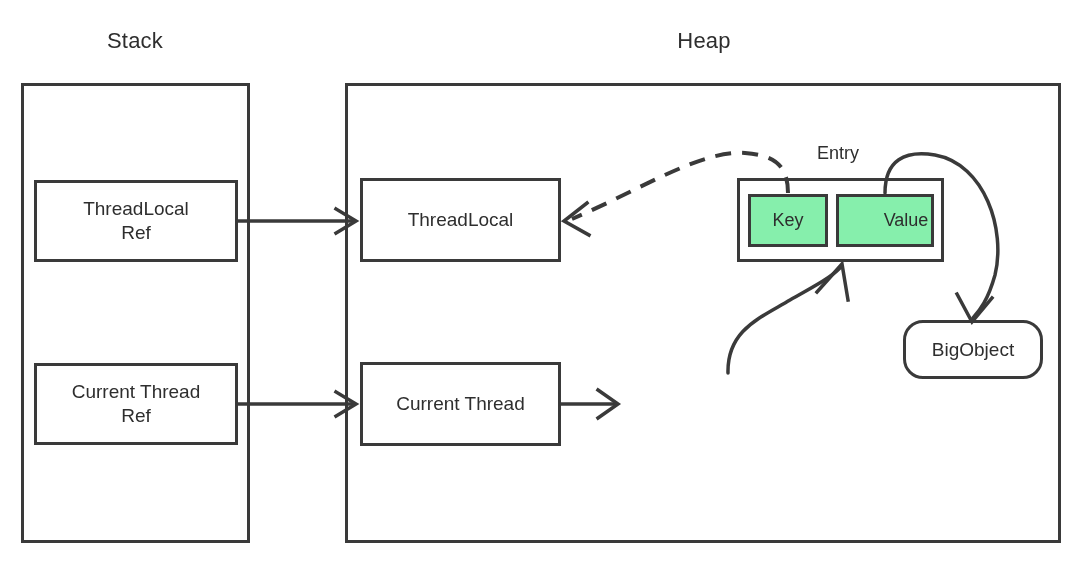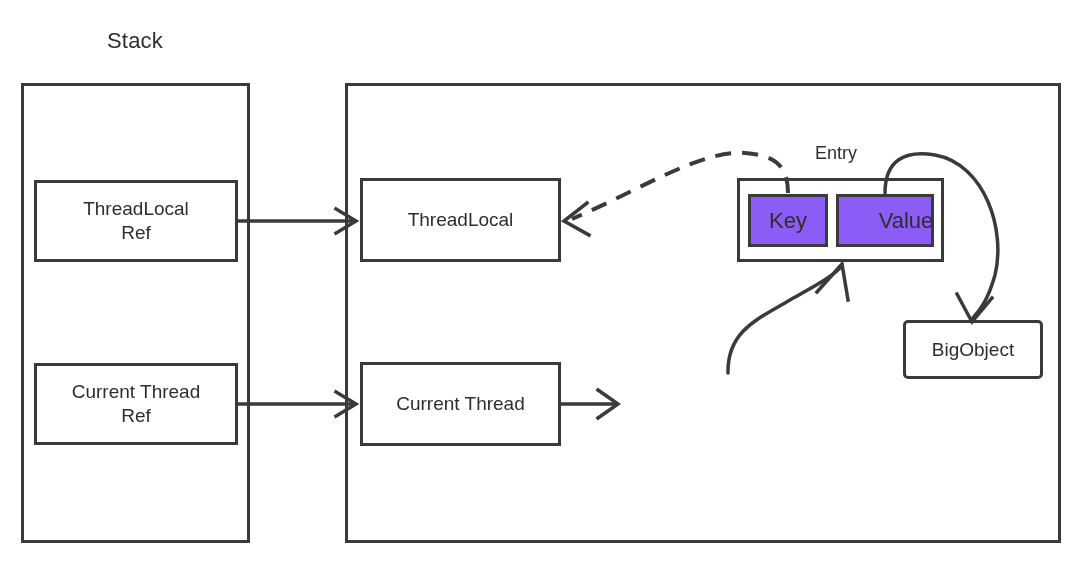--- a/index.html
+++ b/index.html
@@ -53,65 +53,66 @@
     display: flex;
     align-items: center;
     justify-content: center;
     text-align: center;
     font-size: 19px;
     line-height: 1.25;
     color: #2e2e2e;
     white-space: pre-line;
   }
   .node-box.rounded {
-    border-radius: 5px;
+    border-radius: 20px;
   }
   .slot-box {
     position: absolute;
     border: 3px solid #3a3a3a;
-    background: #8b5cf6;
+    background: #86efac;
     box-sizing: border-box;
     display: flex;
     align-items: center;
     justify-content: center;
-    font-size: 22px;
+    font-size: 18px;
     color: #2e2e2e;
   }
   .entry-label {
     position: absolute;
     font-size: 18px;
     color: #2e2e2e;
     white-space: nowrap;
     text-align: center;
   }
 </style>
 </head>
 <body>
 
 <div id="diagram-root">
 
   <div class="region-title" style="left:35px; top:28px; width:200px;">Stack</div>
 
+  <div class="region-title" style="left:604px; top:28px; width:200px;">Heap</div>
 
   <div class="container-box" style="left:21px; top:83px; width:229px; height:460px;"></div>
 
   <div class="container-box" style="left:345px; top:83px; width:716px; height:460px;"></div>
 
   <div class="node-box" style="left:34px; top:180px; width:204px; height:82px;">ThreadLocal
 Ref</div>
 
   <div class="node-box" style="left:34px; top:363px; width:204px; height:82px;">Current Thread
 Ref</div>
 
   <div class="node-box" style="left:360px; top:178px; width:201px; height:84px;">ThreadLocal</div>
 
   <div class="node-box" style="left:360px; top:362px; width:201px; height:84px;">Current Thread</div>
 
 
-  <div class="entry-label" style="left:737px; top:143px; width:120px;text-align:right;">Entry</div>
+  <div class="entry-label" style="left:778px; top:143px; width:120px;">Entry</div>
 
   <div class="container-box" style="left:737px; top:178px; width:207px; height:84px;"></div>
 
   <div class="slot-box" style="left:748px; top:194px; width:80px; height:53px;">Key</div>
 
   <div class="slot-box" style="left:836px; top:194px; width:98px; height:53px;padding-left:42px;">Value</div>
 
   <div class="node-box rounded" style="left:903px; top:320px; width:140px; height:59px;">BigObject</div>
 
   <svg class="svg-layer" viewBox="0 0 1080 568" width="1080" height="568" xmlns="http://www.w3.org/2000/svg">

